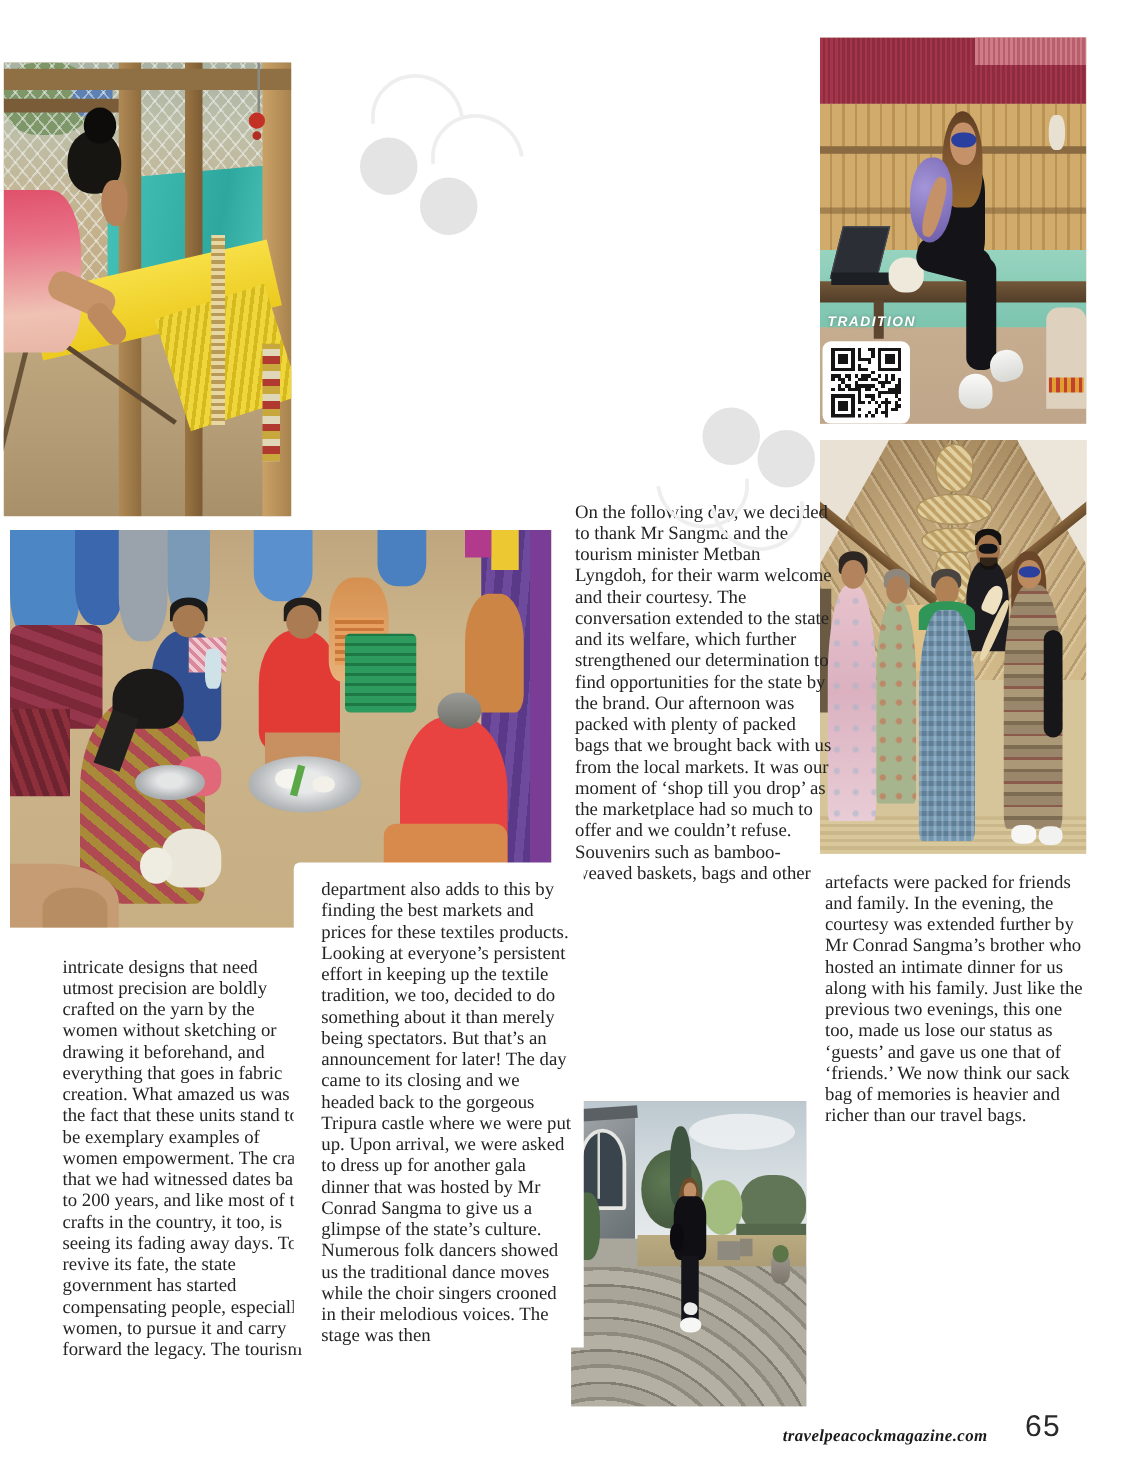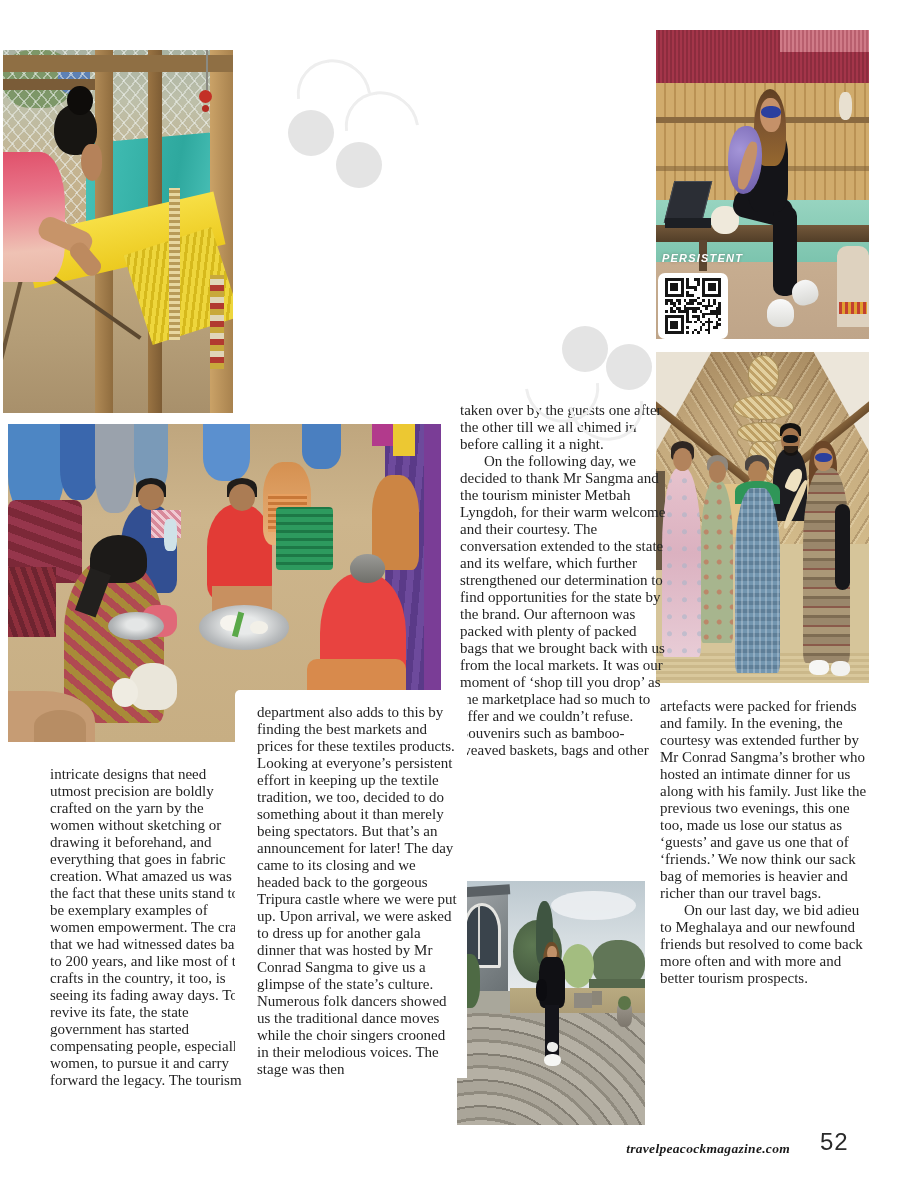--- a/index.html
+++ b/index.html
@@ -380,21 +380,21 @@
     <i class="s torsoS"></i>
     <i class="s hairS"></i>
       <i class="s faceS"></i>
     <i class="s glassesS"></i>
     <i class="s yarnS"></i>
       <i class="s armS"></i>
     <i class="s shoe1"></i>
       <i class="s shoe2"></i>
     <i class="s sack"></i>
       <i class="s sackstripe"></i>
-    <div class="ig-label">PERSISTENT</div>
+    <div class="ig-label">TRADITION</div>
     <div class="qr-box">
       <svg viewBox="0 0 21 21" shape-rendering="crispEdges" xmlns="http://www.w3.org/2000/svg">
         <path d="M0 0h7v7H0z" fill="#151515"></path>
           <path d="M1 1h5v5H1z" fill="#ffffff"></path>
           <path d="M2 2h3v3H2z" fill="#151515"></path>
         <path d="M14 0h7v7h-7z" fill="#151515"></path>
           <path d="M15 1h5v5h-5z" fill="#ffffff"></path>
           <path d="M16 2h3v3h-3z" fill="#151515"></path>
         <path d="M0 14h7v7H0z" fill="#151515"></path>
           <path d="M1 15h5v5H1z" fill="#ffffff"></path>
@@ -593,24 +593,22 @@
 
   <div class="column" id="col1">
       <p>intricate designs that need utmost precision are boldly crafted on the yarn by the women without sketching or drawing it beforehand, and everything that goes in fabric creation. What amazed us was the fact that these units stand to be exemplary examples of women empowerment. The craft that we had witnessed dates back to 200 years, and like most of the crafts in the country, it too, is seeing its fading away days. To revive its fate, the state government has started compensating people, especially women, to pursue it and carry forward the legacy. The tourism</p>
     </div>
   <div class="col2-box">
     <div class="column" id="col2">
         <p>department also adds to this by finding the best markets and prices for these textiles products. Looking at everyone’s persistent effort in keeping up the textile tradition, we too, decided to do something about it than merely being spectators. But that’s an announcement for later! The day came to its closing and we headed back to the gorgeous Tripura castle where we were put up. Upon arrival, we were asked to dress up for another gala dinner that was hosted by Mr Conrad Sangma to give us a glimpse of the state’s culture. Numerous folk dancers showed us the traditional dance moves while the choir singers crooned in their melodious voices. The stage was then</p>
       </div>
   </div>
   <div class="column" id="col3">
-      <p>taken over by the guests one after the other till we all chimed in before calling it a night.</p>
       <p>On the following day, we decided to thank Mr Sangma and the tourism minister Metbah Lyngdoh, for their warm welcome and their courtesy. The conversation extended to the state and its welfare, which further strengthened our determination to find opportunities for the state by the brand. Our afternoon was packed with plenty of packed bags that we brought back with us from the local markets. It was our moment of ‘shop till you drop’ as the marketplace had so much to offer and we couldn’t refuse. Souvenirs such as bamboo-weaved baskets, bags and other</p>
     </div>
   <div class="column" id="col4">
       <p>artefacts were packed for friends and family. In the evening, the courtesy was extended further by Mr Conrad Sangma’s brother who hosted an intimate dinner for us along with his family. Just like the previous two evenings, this one too, made us lose our status as ‘guests’ and gave us one that of ‘friends.’ We now think our sack bag of memories is heavier and richer than our travel bags.</p>
-      <p>On our last day, we bid adieu to Meghalaya and our newfound friends but resolved to come back more often and with more and better tourism prospects.</p>
     </div>
 
   <div class="site">travelpeacockmagazine.com</div>
-  <div class="pagenum">52</div>
+  <div class="pagenum">65</div>
 
 </div>
 
 </body></html>

